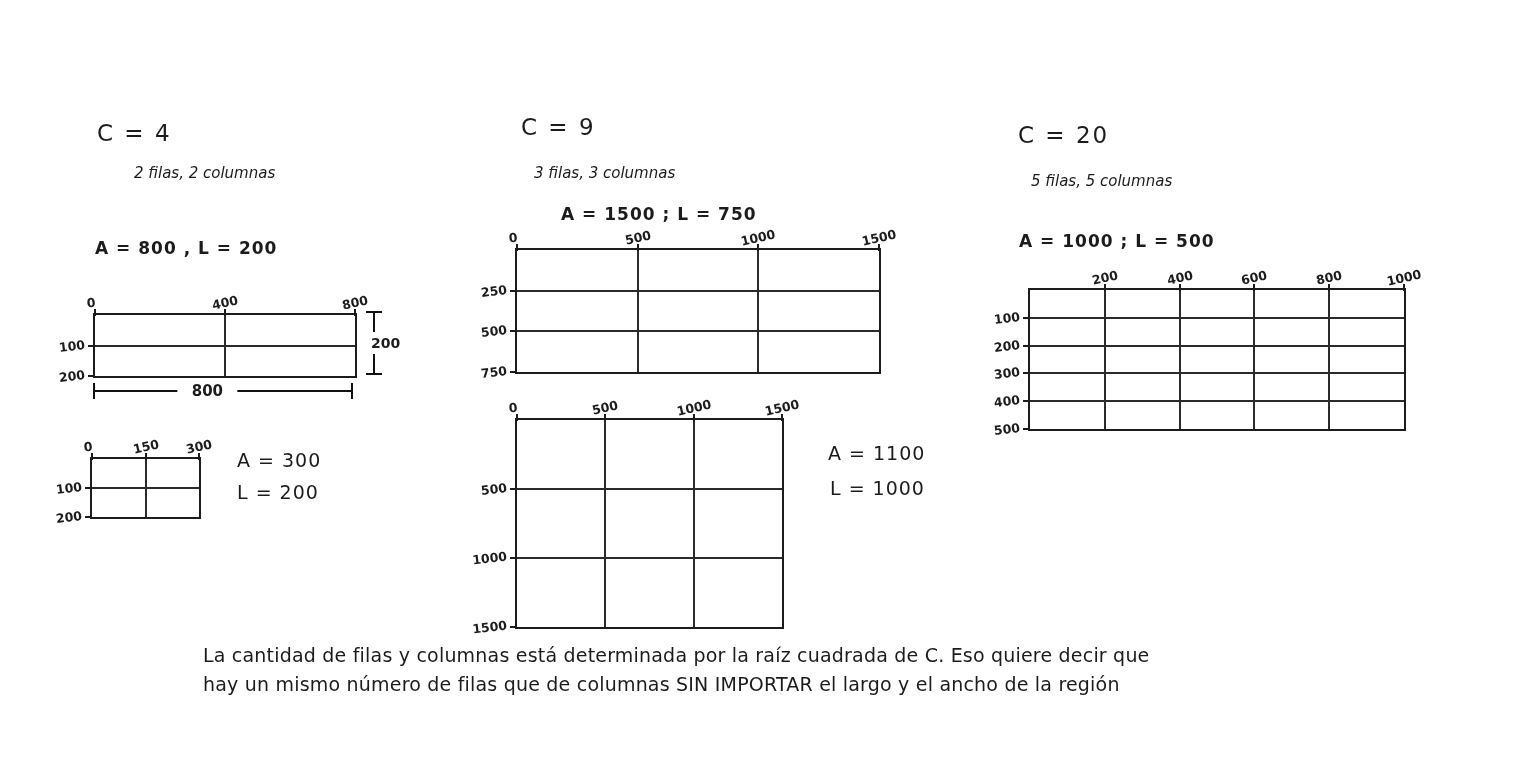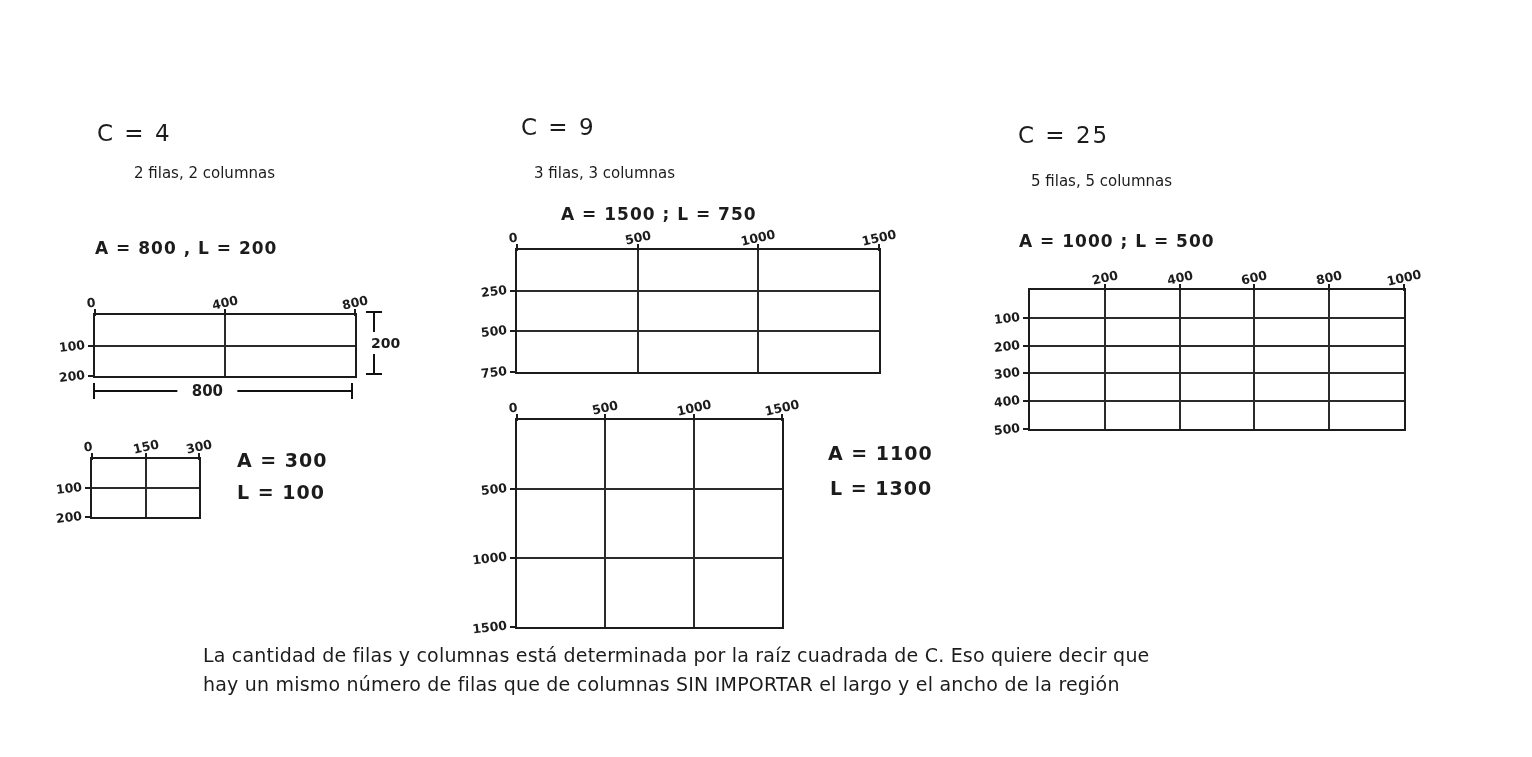--- a/index.html
+++ b/index.html
@@ -3,23 +3,23 @@
 <meta charset="utf-8">
 <style>
   html,body{margin:0;padding:0;background:#ffffff;}
   .canvas{
     position:relative;width:1532px;height:757px;background:#ffffff;overflow:hidden;
     font-family:"DejaVu Sans", sans-serif;color:#1c1c1c;
   }
   .txt{position:absolute;white-space:nowrap;}
   .title{position:absolute;left:418px;top:36px;font-size:19px;letter-spacing:.3px;}
   .heading{font-size:23px;letter-spacing:2px;}
-  .sub{font-size:15px;}
+  .sub{font-size:15px;font-style:italic;}
   .params{font-size:17px;font-weight:700;letter-spacing:1px;}
-  .ann{font-size:19px;font-weight:700;letter-spacing:1px;}
+  .ann{font-size:19px;font-weight:400;letter-spacing:1px;}
   .footer-line{position:absolute;left:203px;font-size:19px;letter-spacing:.2px;}
 
   .grid{position:absolute;border:2px solid #1c1c1c;}
   .vline{position:absolute;top:0;bottom:0;width:2px;background:#2b2b2b;transform:translateX(-1px);}
   .hline{position:absolute;left:0;right:0;height:2px;background:#2b2b2b;transform:translateY(-1px);}
   .xtick{position:absolute;top:-5px;transform:translate(-50%,-100%) rotate(-13deg);
          font-size:12.5px;font-weight:700;white-space:nowrap;}
   .xtick.origin{transform:translate(-95%,-100%) rotate(-6deg);}
   .ytick{position:absolute;left:-10px;transform:translate(-100%,-50%) rotate(-7deg);
          font-size:12.5px;font-weight:700;white-space:nowrap;}
@@ -90,21 +90,21 @@
       <div class="xtick" style="left: 50%;">150</div>
       <div class="xtickmark" style="left: 100%;"></div>
       <div class="xtick" style="left: 100%;">300</div>
       <div class="ytickmark" style="top: 50%;"></div>
       <div class="ytick" style="top: 50%;">100</div>
       <div class="ytickmark" style="top: 100%;"></div>
       <div class="ytick" style="top: 100%;">200</div>
     </div>
 
   <div class="txt ann" style="left:237px;top:449px">A = 300</div>
-  <div class="txt ann" style="left:237px;top:481px">L = 100</div>
+  <div class="txt ann" style="left:237px;top:481px">L = 200</div>
 
   <div class="txt heading" style="left:521px;top:114px">C = 9</div>
   <div class="txt sub" style="left:534px;top:164px">3 filas, 3 columnas</div>
   <div class="txt params" style="left:561px;top:204px">A = 1500 ;   L = 750</div>
 
   <div class="grid" style="left:515px;top:248px;width:362px;height:122px">
       <div class="vline" style="left: 33.3333%;"></div>
       <div class="vline" style="left: 66.6667%;"></div>
       <div class="hline" style="top: 33.3333%;"></div>
       <div class="hline" style="top: 66.6667%;"></div>
@@ -139,23 +139,23 @@
       <div class="xtick" style="left: 100%;">1500</div>
       <div class="ytickmark" style="top: 33.33%;"></div>
       <div class="ytick" style="top: 33.33%;">500</div>
       <div class="ytickmark" style="top: 66.67%;"></div>
       <div class="ytick" style="top: 66.67%;">1000</div>
       <div class="ytickmark" style="top: 100%;"></div>
       <div class="ytick" style="top: 100%;">1500</div>
     </div>
 
   <div class="txt ann" style="left:828px;top:442px">A = 1100</div>
-  <div class="txt ann" style="left:830px;top:477px">L = 1300</div>
+  <div class="txt ann" style="left:830px;top:477px">L = 1000</div>
 
-  <div class="txt heading" style="left:1018px;top:122px">C = 25</div>
+  <div class="txt heading" style="left:1018px;top:122px">C = 20</div>
   <div class="txt sub" style="left:1031px;top:172px">5 filas, 5 columnas</div>
   <div class="txt params" style="left:1019px;top:231px">A = 1000   ;   L = 500</div>
 
   <div class="grid" style="left:1028px;top:288px;width:374px;height:139px">
       <div class="vline" style="left: 20%;"></div>
       <div class="vline" style="left: 40%;"></div>
       <div class="vline" style="left: 60%;"></div>
       <div class="vline" style="left: 80%;"></div>
       <div class="hline" style="top: 20%;"></div>
       <div class="hline" style="top: 40%;"></div>

